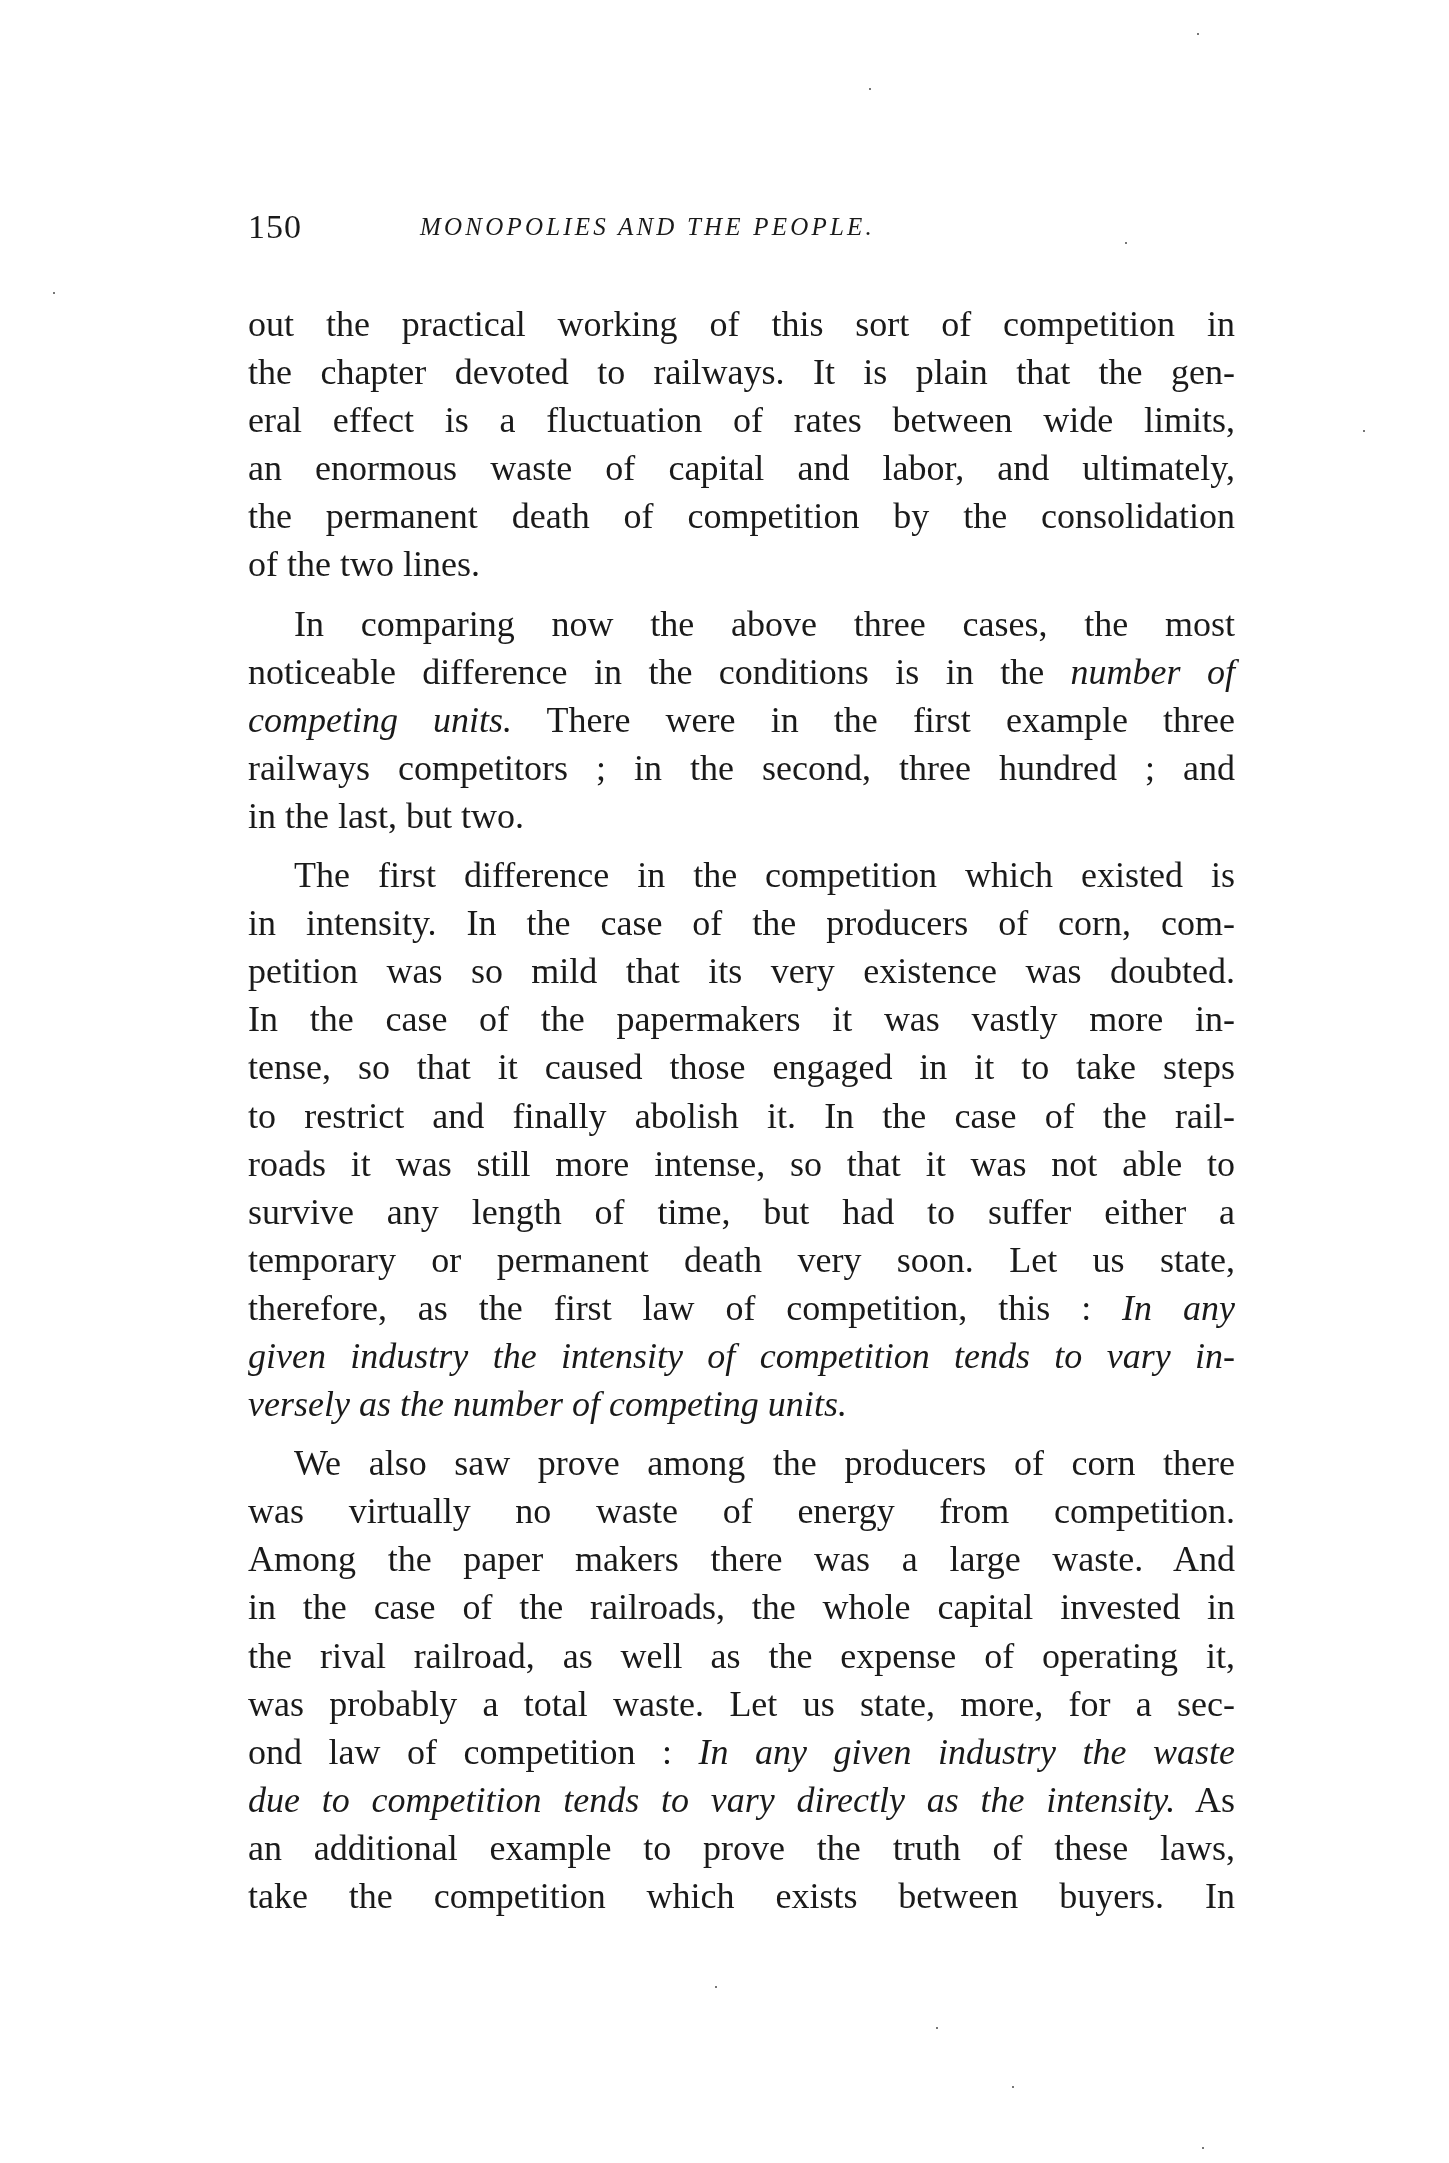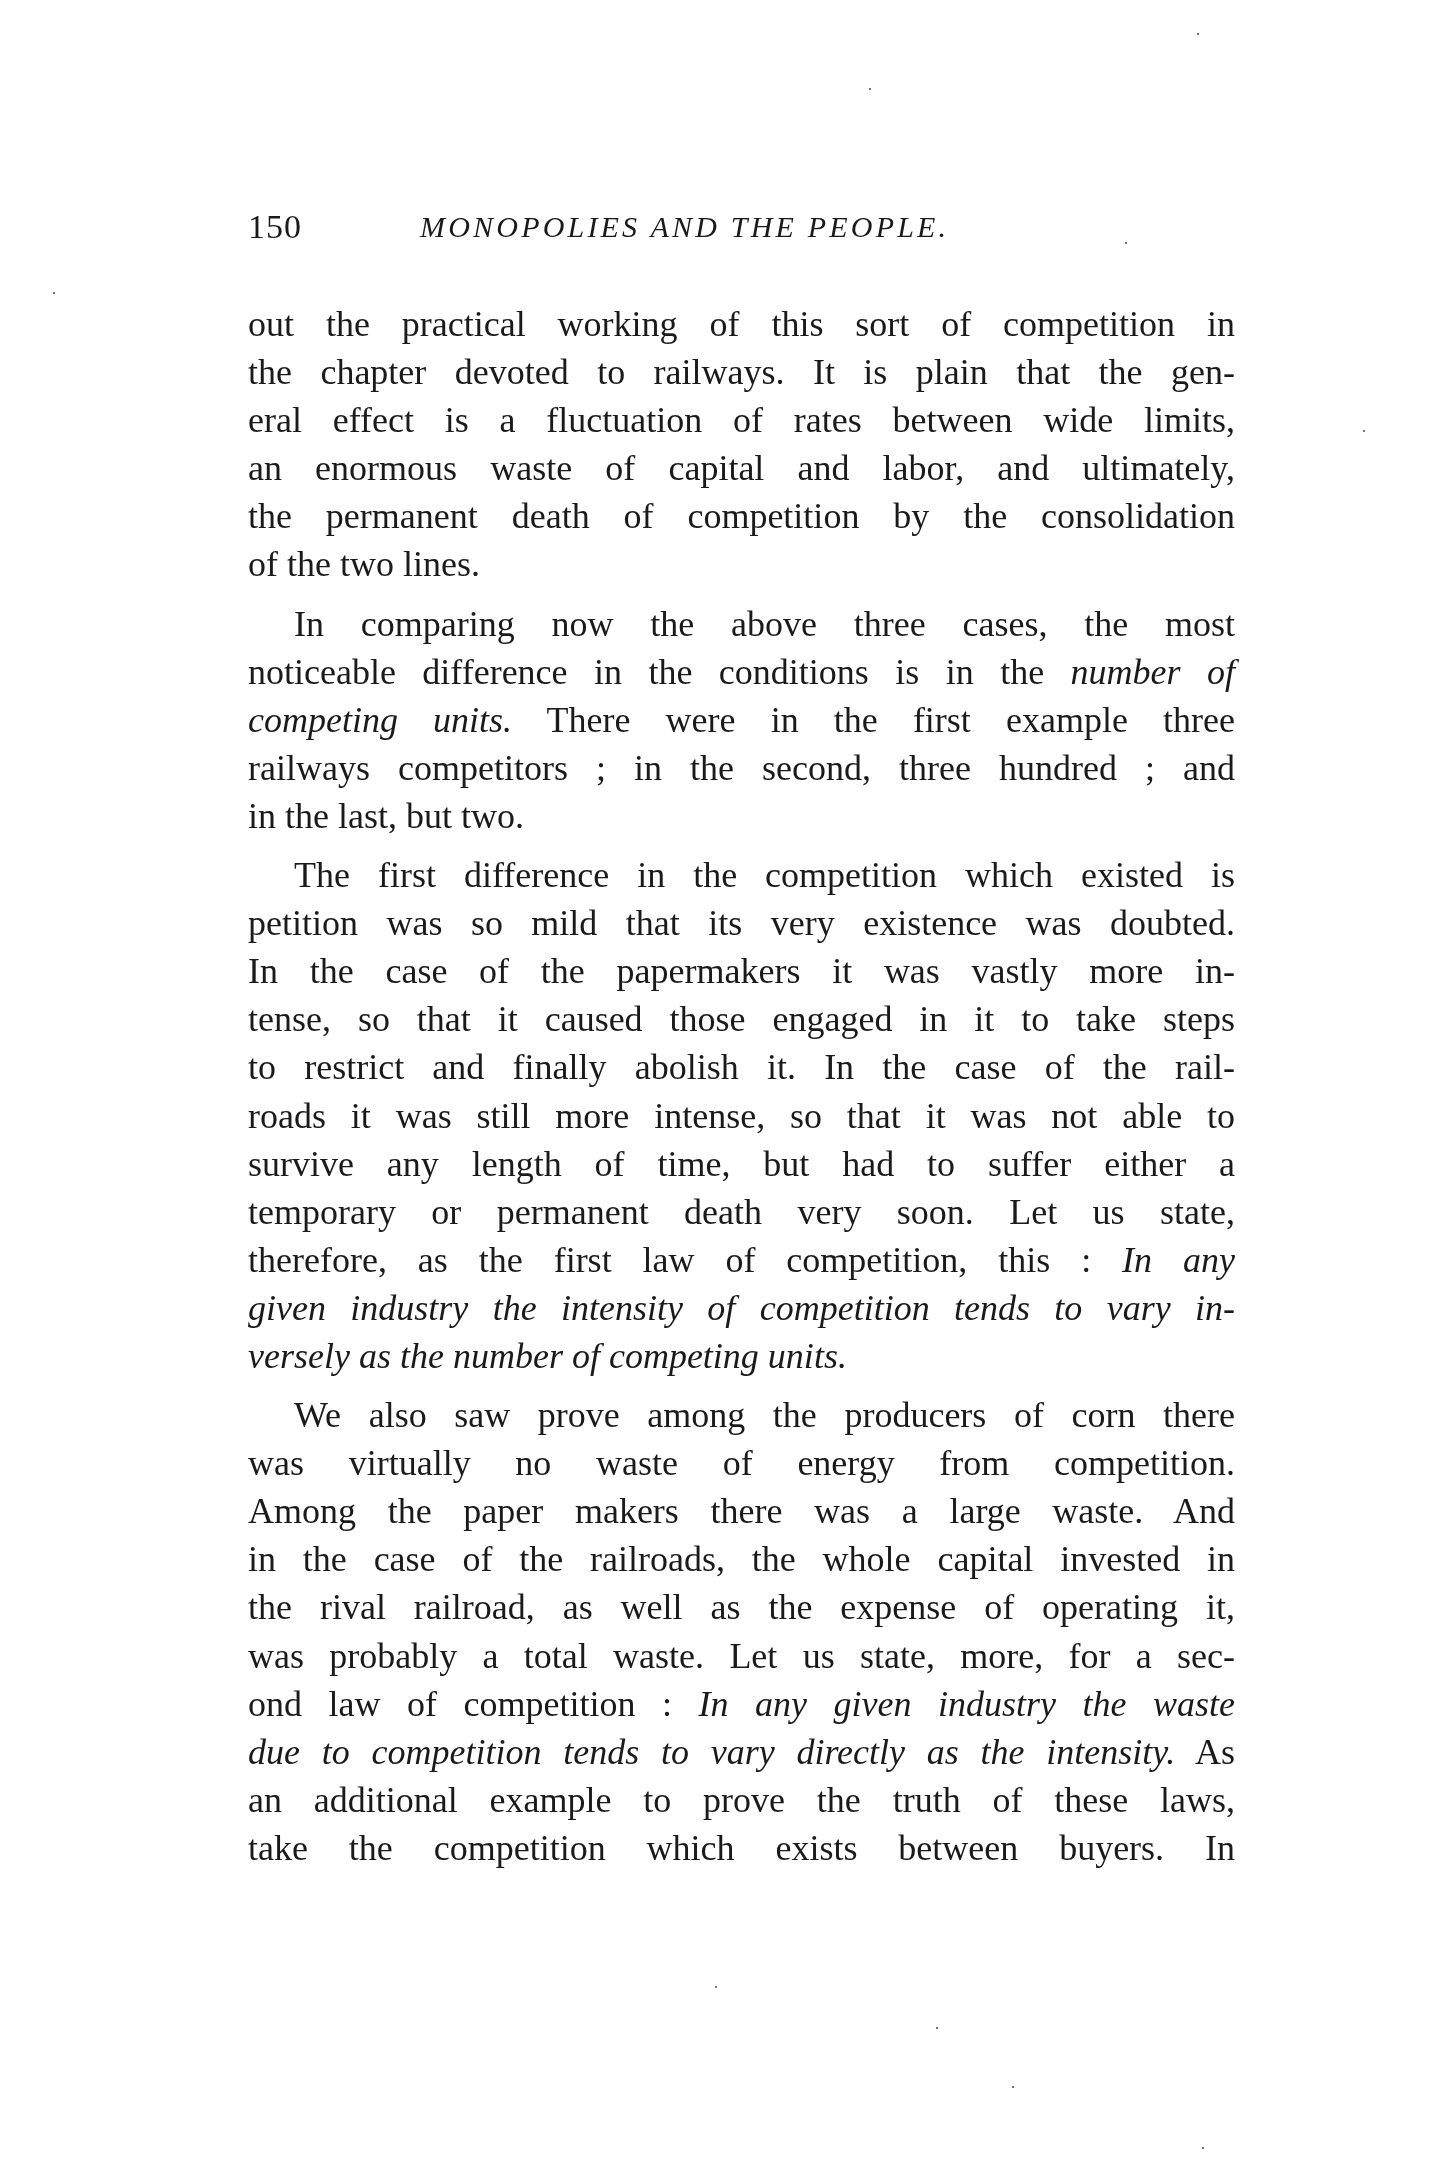--- a/index.html
+++ b/index.html
@@ -1,21 +1,21 @@
 <!DOCTYPE html>
 <html><head>
 <meta charset="utf-8">
 <style>
   html, body { margin: 0; padding: 0; background: #ffffff; }
   body { width: 1449px; height: 2163px; position: relative; overflow: hidden; color: #1a1a1a; }
   .page { position: absolute; left: 0; top: 0; width: 1214px; height: 2163px; background: #ffffff; }
   .running-head { position: absolute; left: 248px; top: 205px; width: 700px; height: 44px;
     font-family: "Liberation Serif", "DejaVu Serif", serif; }
   .page-number { position: absolute; left: 0; top: 0; font-size: 34px; line-height: 44px; letter-spacing: 1px; }
-  .running-title { position: absolute; left: 172px; top: 0; font-size: 30px; line-height: 44px; font-style: italic; letter-spacing: 3.2px; white-space: nowrap; }
+  .running-title { position: absolute; left: 172px; top: 0; font-size: 25px; line-height: 44px; font-style: italic; letter-spacing: 3.2px; white-space: nowrap; }
   .body-text { position: absolute; left: 248px; top: 300px; width: 987px;
     font-family: "Liberation Serif", "DejaVu Serif", serif; font-size: 36px; }
   .line { display: block; height: 48.1px; line-height: 48.1px; white-space: nowrap; text-align: justify; text-align-last: justify; }
   .line.last { text-align-last: left; }
   .line.indent { padding-left: 46px; margin-top: 11px; }
   .it { font-style: italic; }
   .speck { position: absolute; width: 2px; height: 2px; background: #777; }
 </style>
 </head>
 <body>
@@ -37,20 +37,21 @@
       </div>
       <div>
         <span class="line indent"><span>In comparing now the above three cases, the most</span></span>
         <span class="line"><span>noticeable difference in the conditions is in the </span><span class="it">number of</span></span>
         <span class="line"><span class="it">competing units.</span><span>  There were in the first example three</span></span>
         <span class="line"><span>railways competitors ; in the second, three hundred ; and</span></span>
         <span class="line last"><span>in the last, but two.</span></span>
       </div>
       <div>
         <span class="line indent"><span>The first difference in the competition which existed is</span></span>
+        <span class="line"><span>in intensity.  In the case of the producers of corn, com-</span></span>
         <span class="line"><span>petition was so mild that its very existence was doubted.</span></span>
         <span class="line"><span>In the case of the papermakers it was vastly more in-</span></span>
         <span class="line"><span>tense, so that it caused those engaged in it to take steps</span></span>
         <span class="line"><span>to restrict and finally abolish it.  In the case of the rail-</span></span>
         <span class="line"><span>roads it was still more intense, so that it was not able to</span></span>
         <span class="line"><span>survive any length of time, but had to suffer either a</span></span>
         <span class="line"><span>temporary or permanent death very soon.  Let us state,</span></span>
         <span class="line"><span>therefore, as the first law of competition, this :  </span><span class="it">In any</span></span>
         <span class="line"><span class="it">given industry the intensity of competition tends to vary in-</span></span>
         <span class="line last"><span class="it">versely as the number of competing units.</span></span>

